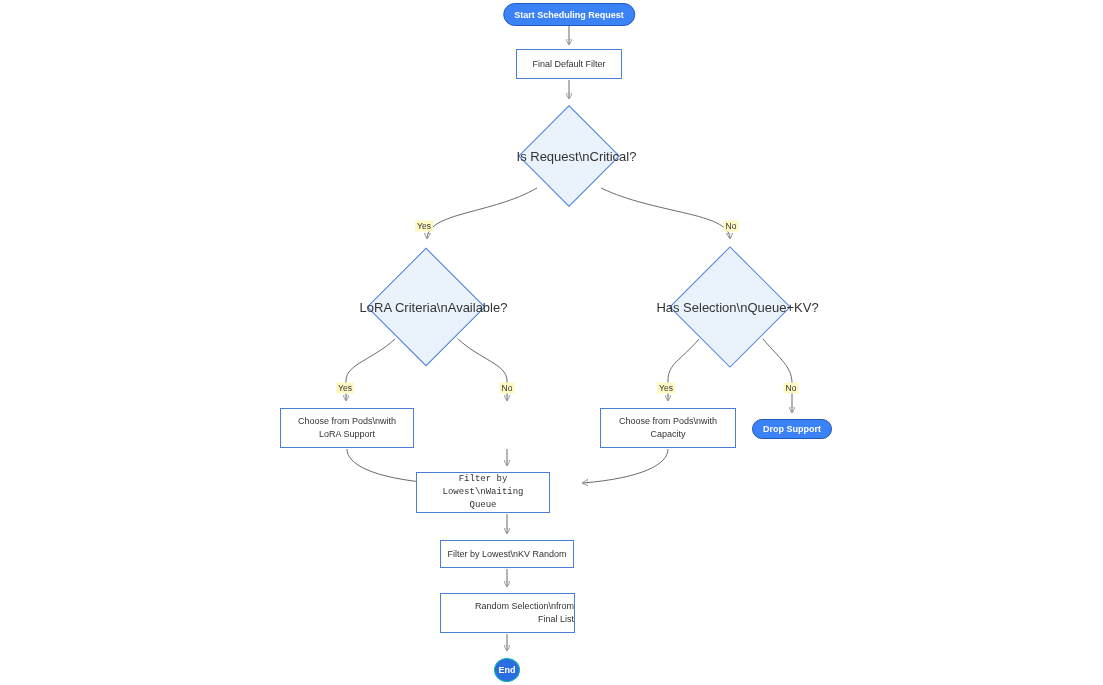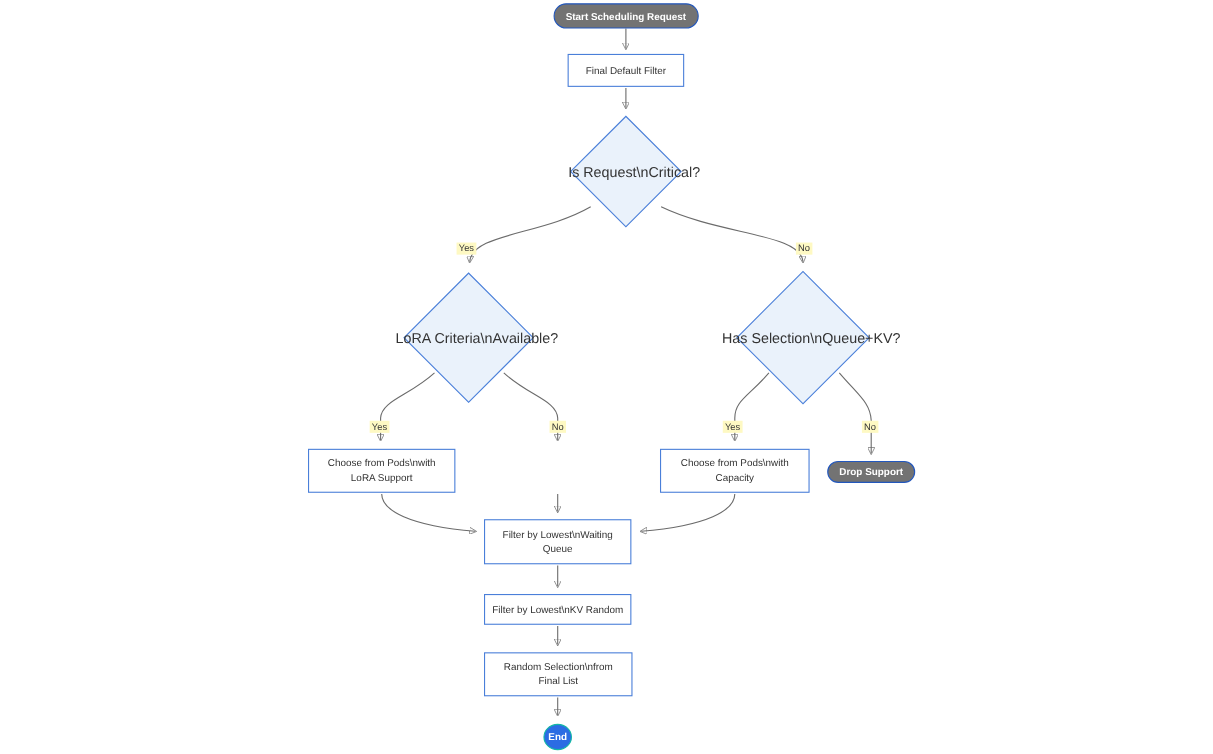--- a/index.html
+++ b/index.html
@@ -31,21 +31,21 @@
     border: 1.5px solid #4a7fd9;
     display: flex;
     flex-direction: column;
     align-items: center;
     justify-content: center;
     text-align: center;
     font-size: 9px;
     line-height: 13px;
   }
   .pill {
-    background: #737373;
+    background: #3b82f6;
     border: 1px solid #2257bd;
     border-radius: 999px;
     color: #ffffff;
     font-size: 9px;
     font-weight: 600;
     display: flex;
     align-items: center;
     justify-content: center;
     white-space: nowrap;
     padding: 0 10px;
@@ -146,30 +146,30 @@
   </div>
 
 
   <div class="node rect-node" style="left:600px; top:408px; width:136px; height:40px;">
     <span class="tline">Choose from Pods\nwith</span>
     <span class="tline">Capacity</span>
   </div>
 
   <div class="node pill" style="left:792px; top:419px; height:20px;">Drop Support</div>
 
-  <div class="node rect-node" style="left:440px; top:472px; width:134px; height:41px;">
+  <div class="node rect-node" style="left:416px; top:472px; width:134px; height:41px;font-family:Liberation Mono, monospace;">
     <span class="tline">Filter by Lowest\nWaiting</span>
     <span class="tline">Queue</span>
   </div>
 
   <div class="node rect-node" style="left:440px; top:540px; width:134px; height:28px;">
     <span class="tline">Filter by Lowest\nKV Random</span>
   </div>
 
-  <div class="node rect-node" style="left:440px; top:593px; width:135px; height:40px;">
+  <div class="node rect-node" style="left:440px; top:593px; width:135px; height:40px;align-items:flex-end;">
     <span class="tline">Random Selection\nfrom</span>
     <span class="tline">Final List</span>
   </div>
 
   <div class="node circle-node" style="left:494px; top:658px; width:26px; height:24px;">End</div>
 
   <span class="edge-label" style="left:424px; top:226px;">Yes</span>
   <span class="edge-label" style="left:731px; top:226px;">No</span>
   <span class="edge-label" style="left:345px; top:388px;">Yes</span>
   <span class="edge-label" style="left:507px; top:388px;">No</span>

